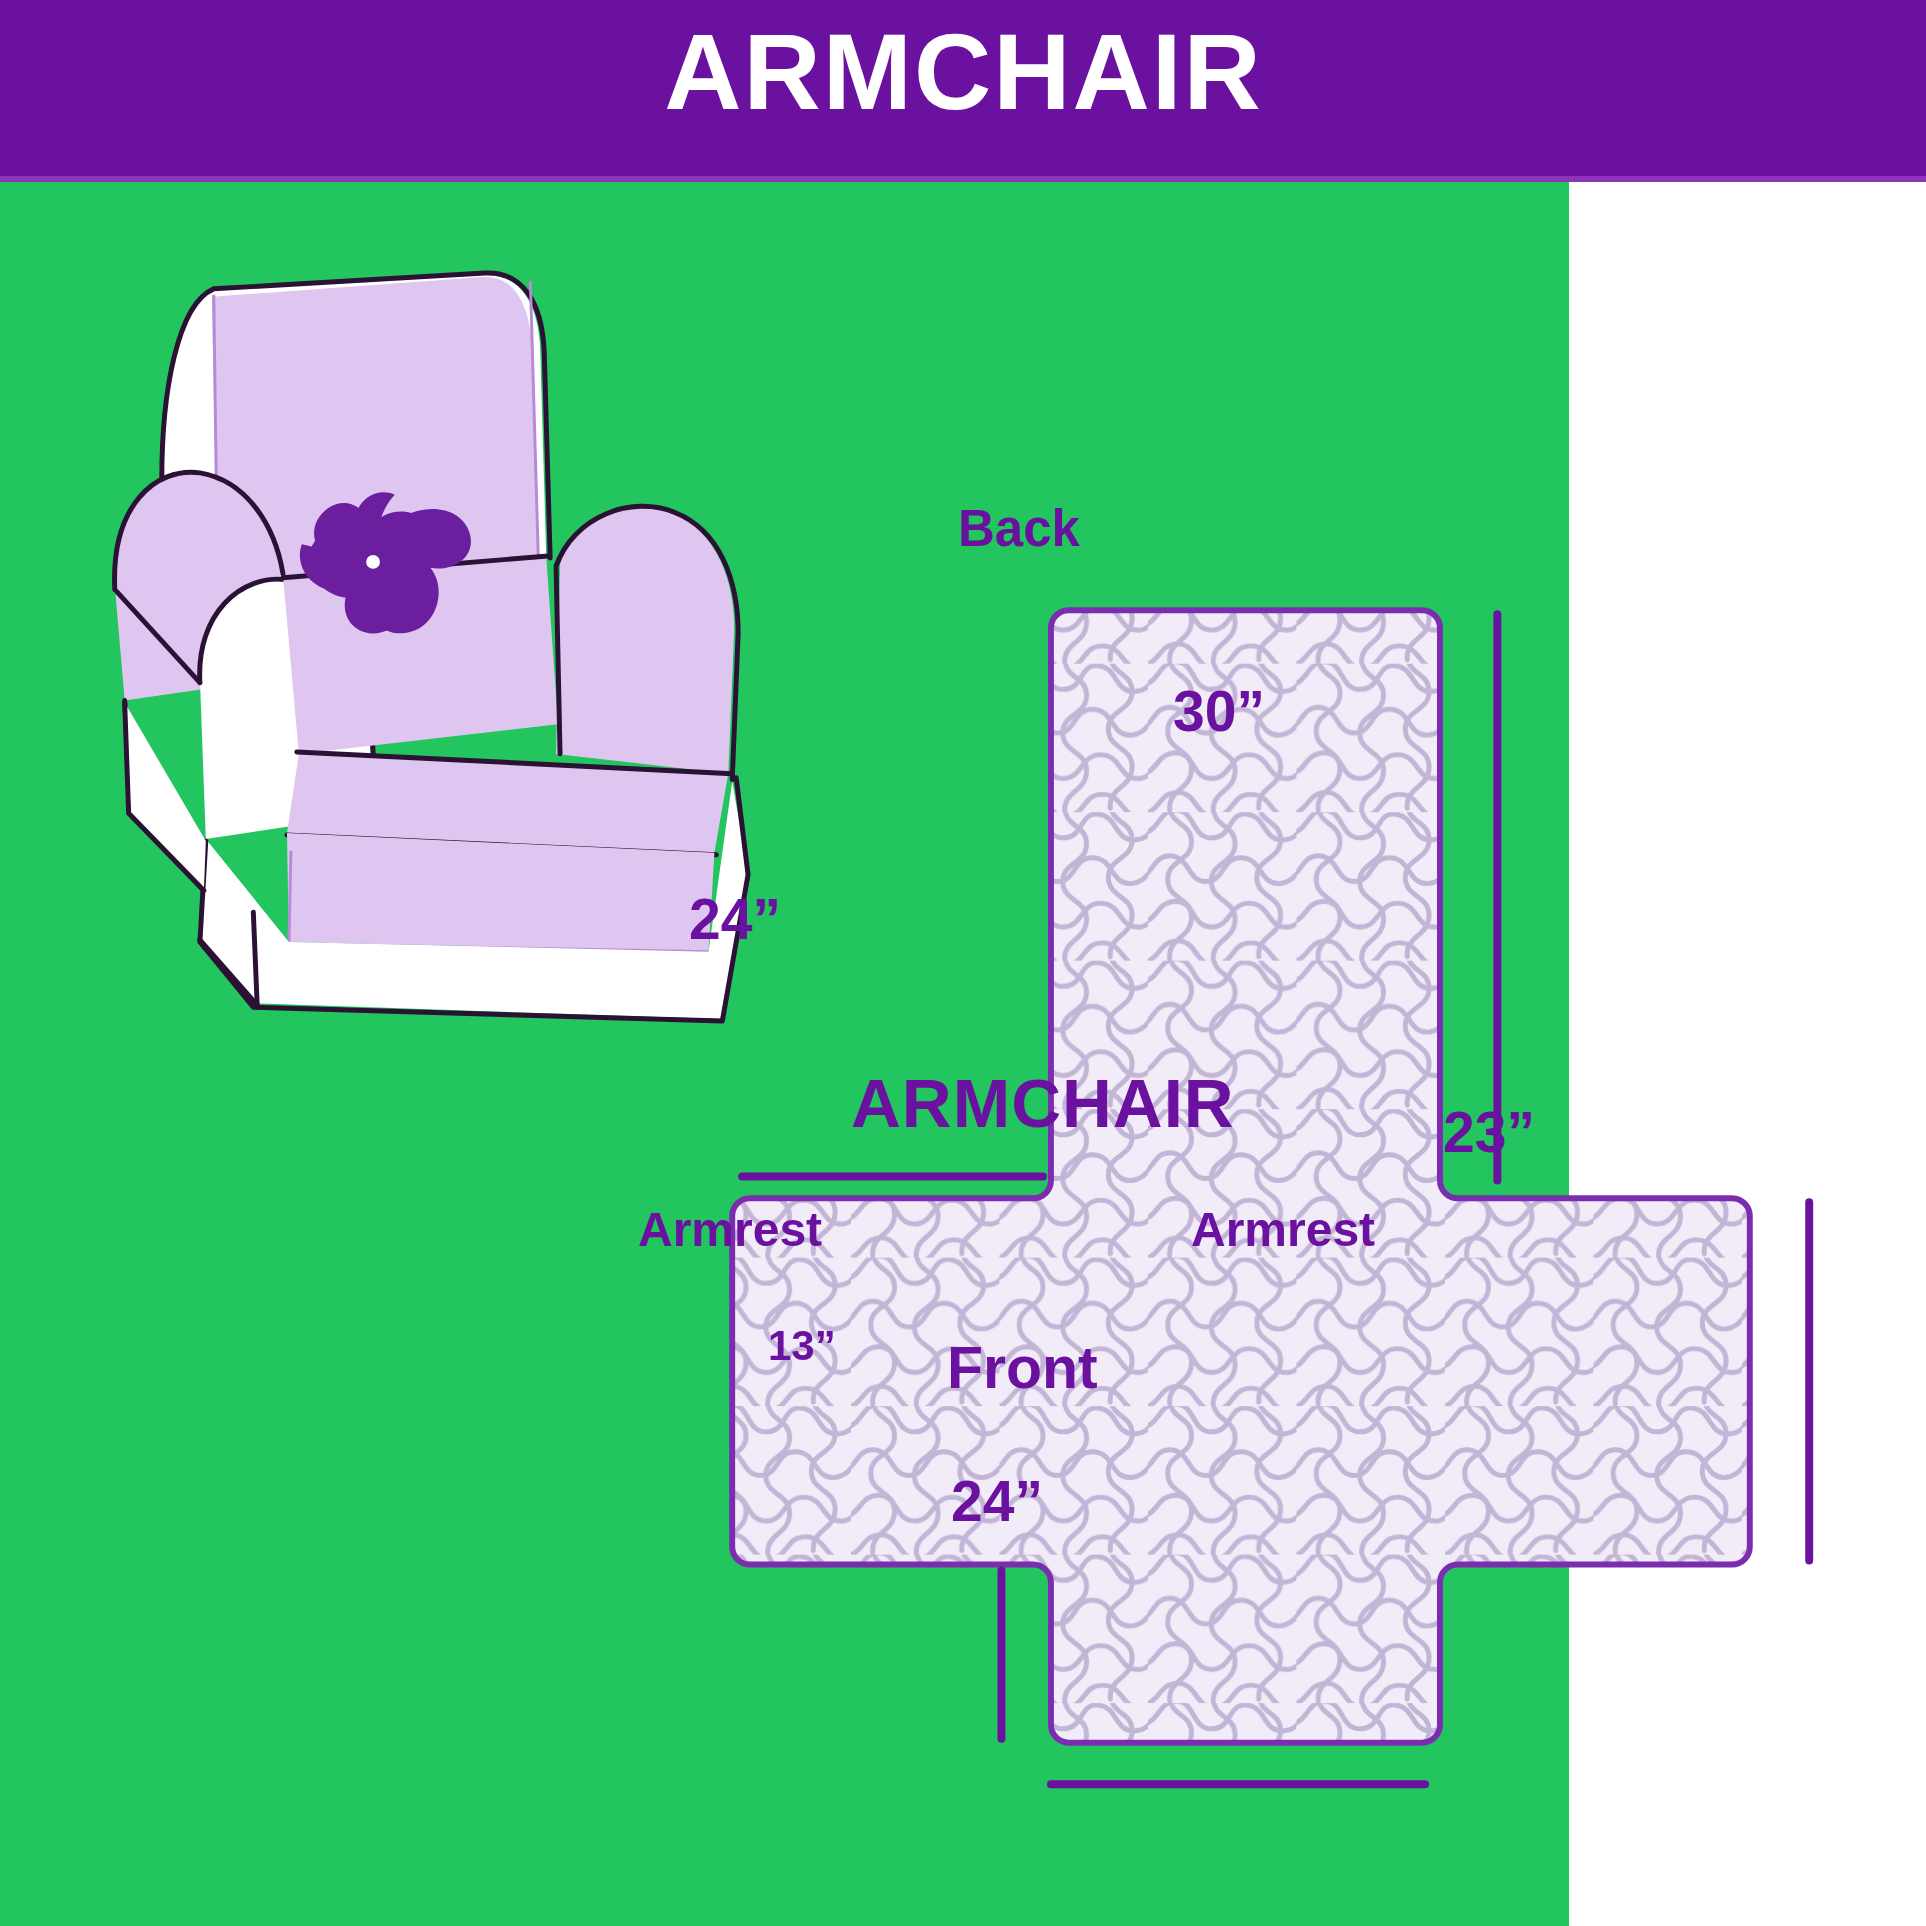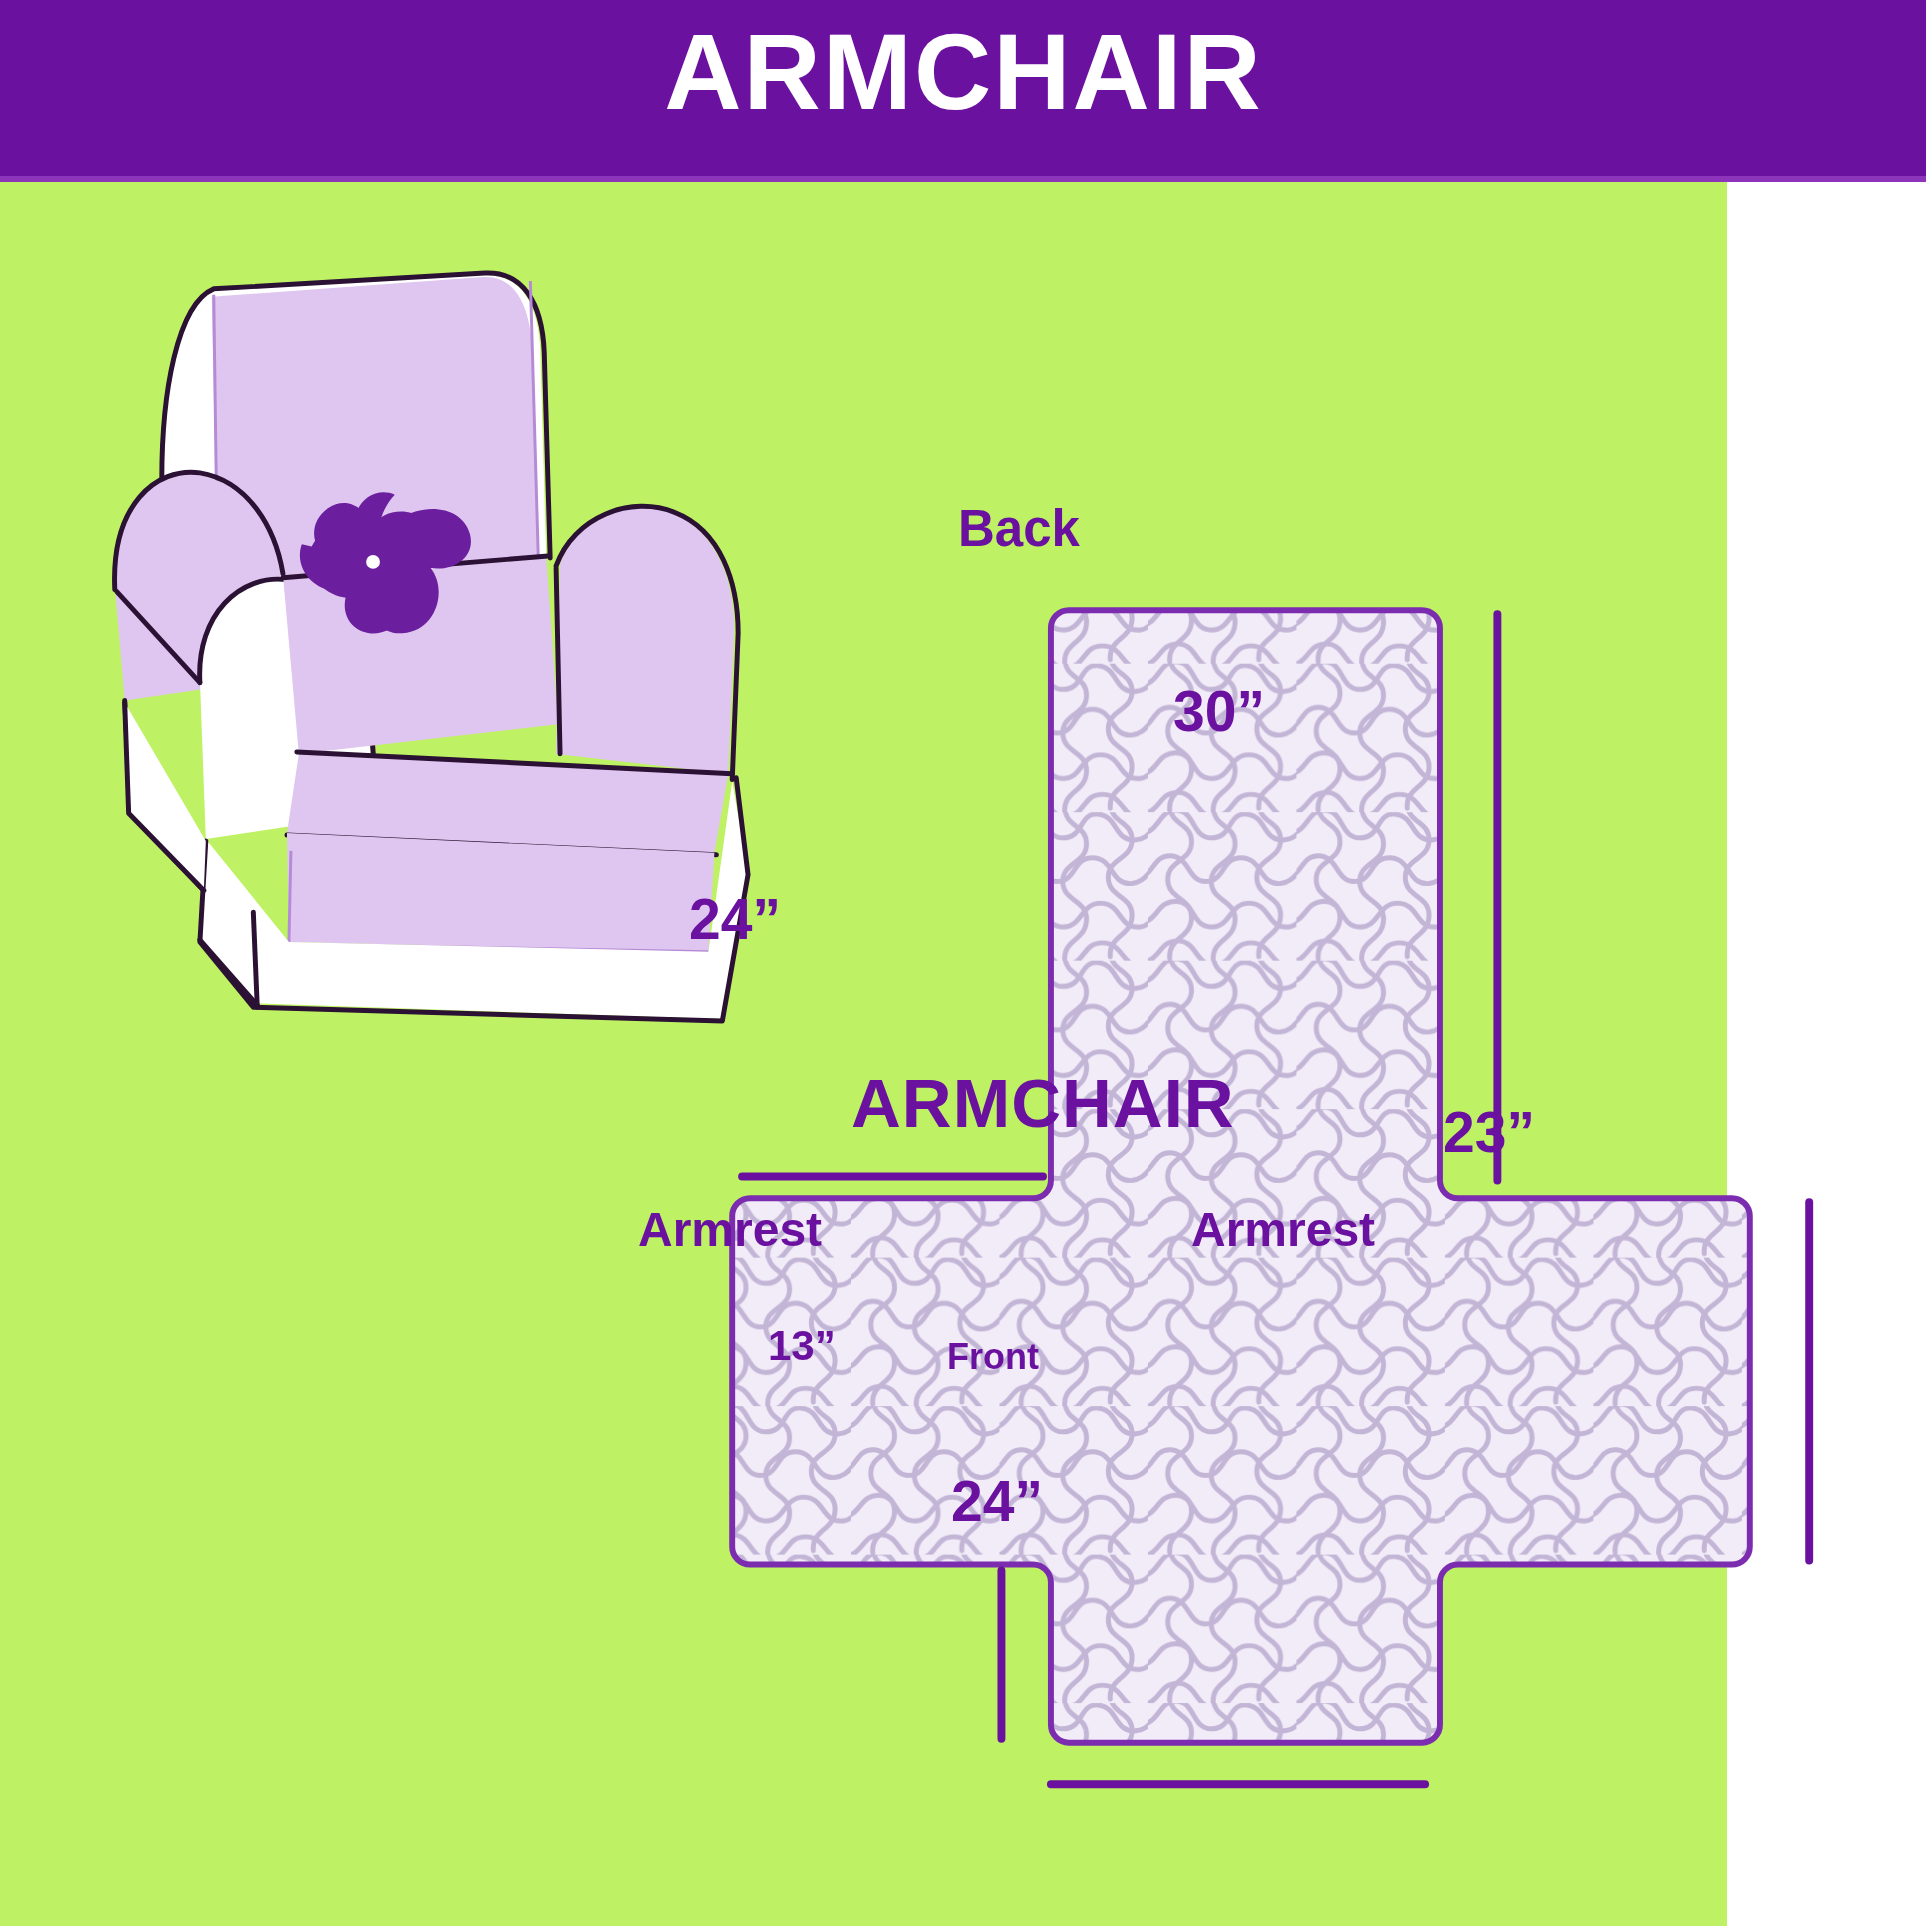--- a/index.html
+++ b/index.html
@@ -4,21 +4,21 @@
 <title>Armchair Slipcover Size Diagram</title>
 <style>
   html,body{margin:0;padding:0;}
   body{
     width:1927px;height:1927px;
     background:#ffffff;
     font-family:"Liberation Sans", sans-serif;
     overflow:hidden;
     position:relative;
   }
-  #page{position:relative;width:1727px;height:1927px;background:#bef264;}
+  #page{position:relative;width:1569px;height:1927px;background:#22c55e;}
 
   
   .banner{
     position:absolute;left:0;top:0;width:1927px;height:145px;
     background:#6A11A0;
     display:flex;align-items:center;justify-content:center;
   }
   .banner-title{
     color:#ffffff;
     font-size:107px;
@@ -54,21 +54,21 @@
     color:#6A11A0;
     font-weight:bold;
     font-family:"Liberation Sans", sans-serif;
     white-space:nowrap;
     line-height:1;
   }
   .lbl-back{font-size:51px;left:958px;top:503px;}
   .lbl-center{font-size:69px;left:851px;top:1069px;letter-spacing:1px;}
   .lbl-arm-left{font-size:48px;left:638px;top:1206px;}
   .lbl-arm-right{font-size:48px;left:1191px;top:1206px;}
-  .lbl-front{font-size:36px;left:947px;top:1339px;}
+  .lbl-front{font-size:59px;left:947px;top:1339px;}
 
   .dim{
     position:absolute;
     color:#6A11A0;
     font-weight:bold;
     font-family:"Liberation Sans", sans-serif;
     white-space:nowrap;
     line-height:1;
   }
   .dim-40{font-size:57px;left:1173px;top:683px;}

